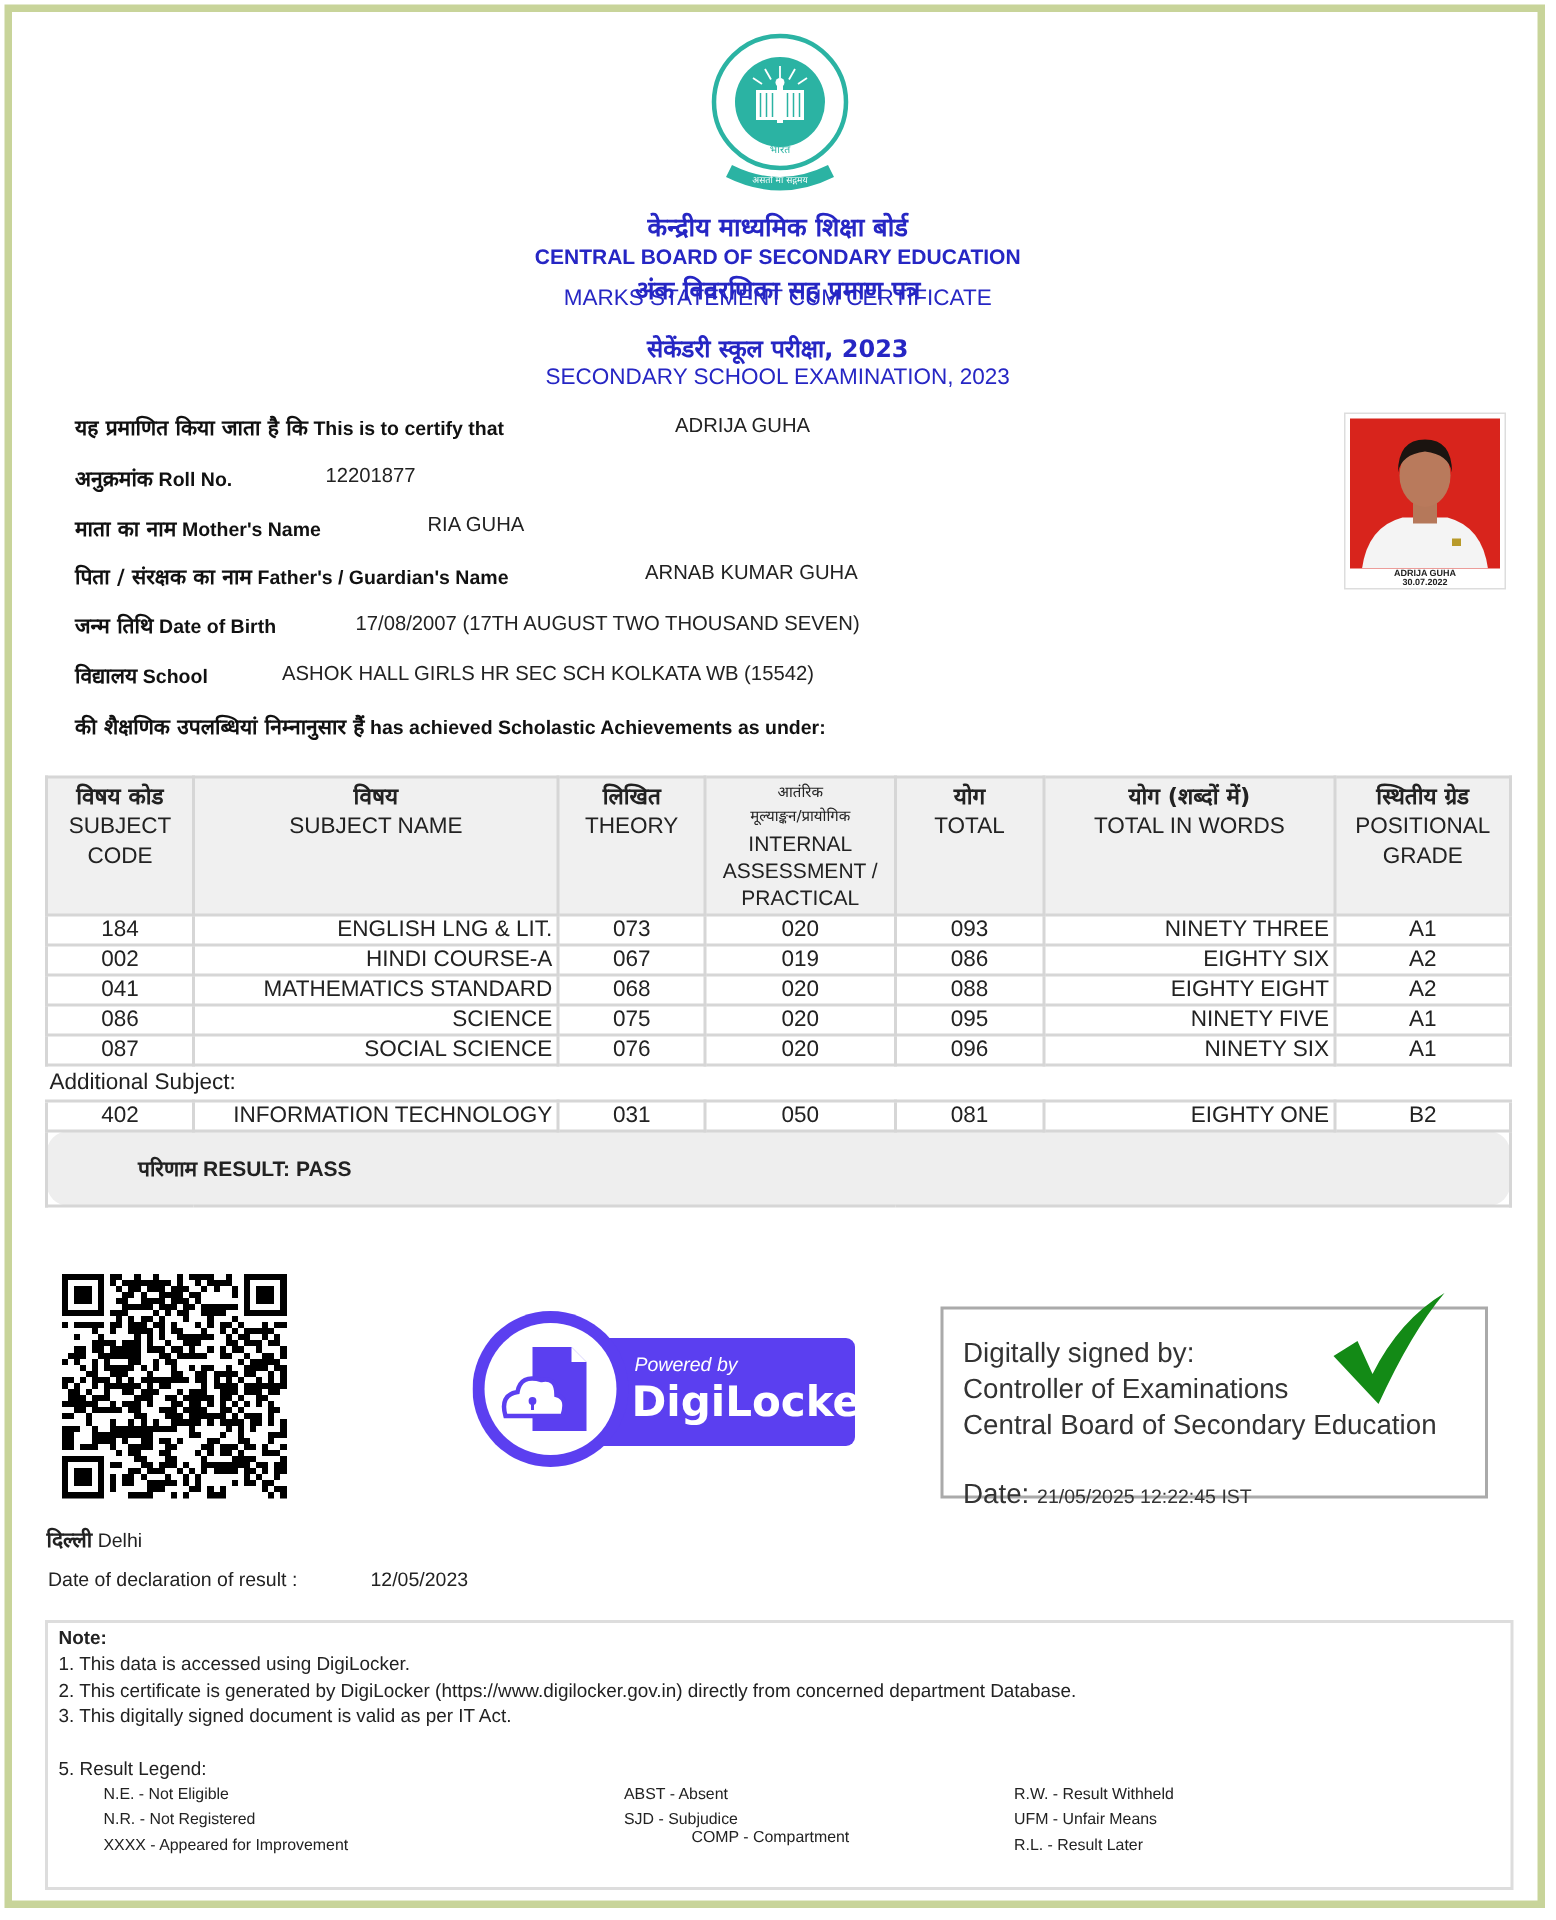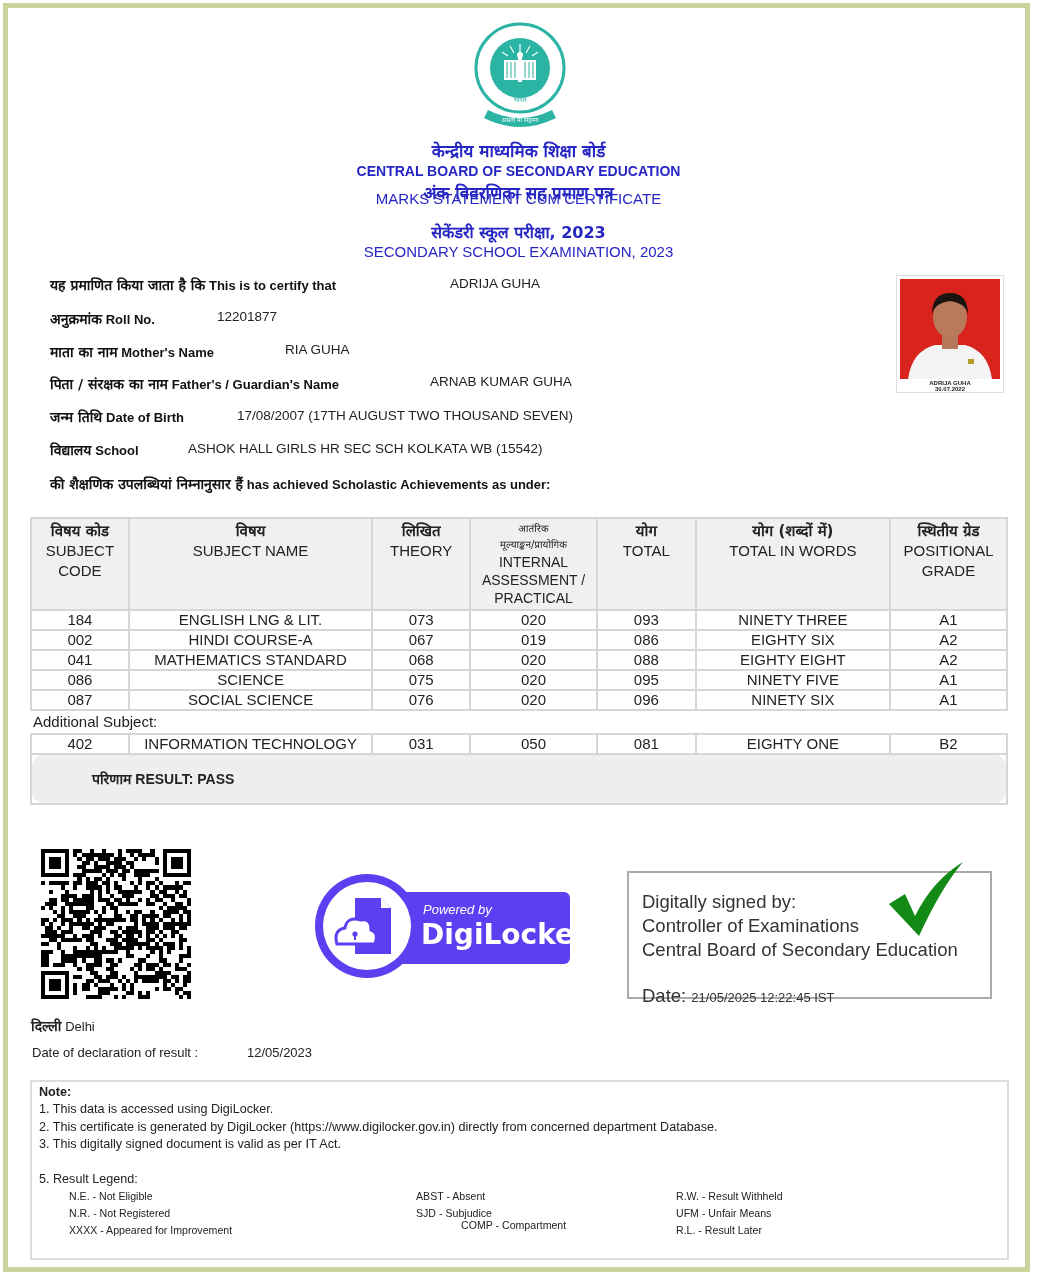--- a/index.html
+++ b/index.html
@@ -29,21 +29,21 @@
   
   table.marks { position: absolute; left: 30px; top: 517px; width: 978px; border-collapse: collapse;
                 font-size: 15px; color: #222; }
   table.marks td, table.marks th { border: 2px solid #d6d6d6; padding: 0 3px; }
   table.marks th { background: #f0f0f0; font-weight: normal; vertical-align: top; text-align: center; line-height: 20px; padding-top: 2px; }
   table.marks th .h { font-family: "DejaVu Sans", sans-serif; font-weight: bold; font-size: 15px; display: block; }
   table.marks th .hs { font-family: "DejaVu Sans", sans-serif; font-size: 10px; display: block; line-height: 16px; }
   table.marks th.ia { font-size: 14px; line-height: 18px; }
   table.marks td { height: 18px; line-height: 18px; }
   table.marks td.c { text-align: center; }
-  table.marks td.l { text-align: center; }
+  table.marks td.l { text-align: right; }
   table.marks tr.add td { border-left: none; border-right: none; text-align: left; padding-left: 2px; }
   table.marks tr.result td { background: #eeeeee; height: 48px; font-weight: bold; font-size: 14px; padding-left: 60px; vertical-align: middle; border-radius: 15px; }
   table.marks tr.result .hi { font-family: "DejaVu Sans", sans-serif; font-size: 14px; }
 
   
   .qr { position: absolute; left: 40px; top: 849px; width: 152px; height: 150px; }
   .dl { position: absolute; left: 315px; top: 874px; width: 255px; height: 104px; }
   .sign { position: absolute; left: 627px; top: 871px; width: 365px; height: 128px; border: 2px solid #aaa;
           box-sizing: border-box; background: #fff; }
   .sign .t { position: absolute; left: 13px; font-size: 18.5px; color: #333; white-space: nowrap; }

